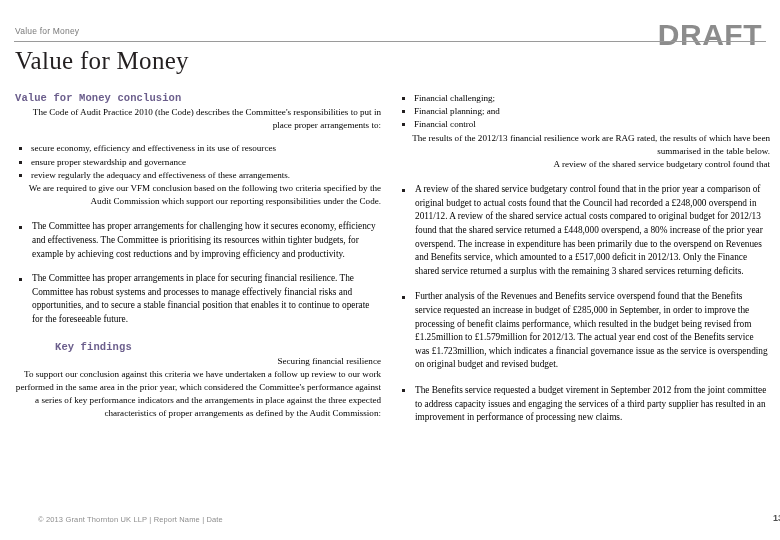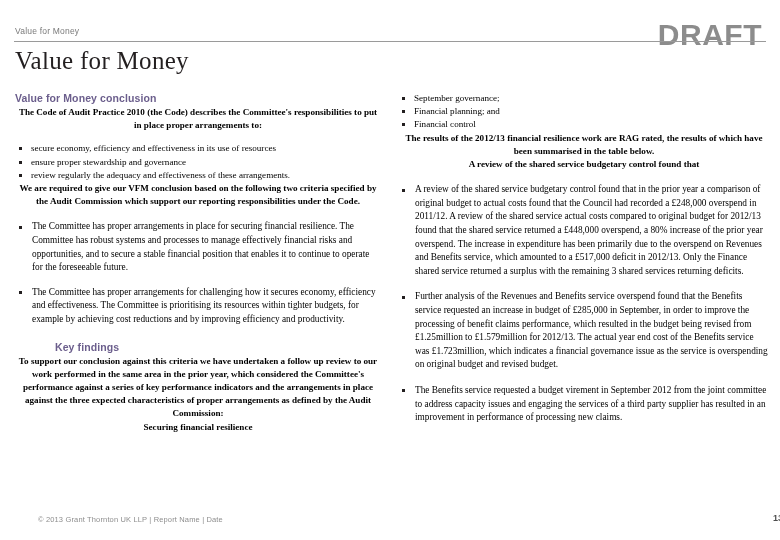--- a/index.html
+++ b/index.html
@@ -84,39 +84,38 @@
   .col {
     position: absolute;
     top: 0;
     font-size: 9.1px;
     line-height: 13.2px;
   }
   .col-left  { left: 15px;  width: 366px; }
   .col-right { left: 398px; width: 372px; }
 
   h3.section-head {
-    font-family: Liberation Sans, sans-serif;
+    font-family: Liberation Mono, monospace;
     font-size: 10.5px;
     font-weight: bold;
     color: #6b5e8c;
     margin: 0 0 1px 0;
     letter-spacing: 0.1px;
     line-height: 13px;
   }
   .sub-head {
     margin: 0 0 0 0;
     font-size: 9.1px;
     line-height: 13.2px;
   }
   p.para {
     margin: 0 0 0 0;
     font-size: 9.1px;
     line-height: 13.2px;
-    text-align: center;
-    font-weight: bold;
+    text-align: right;
   }
   p.gap-before { margin-top: 0; }
 
   ul.tight,
   ul.loose {
     margin: 0;
     padding: 0;
     list-style: none;
   }
   ul.tight li,
@@ -199,35 +198,35 @@
 
       <ul class="tight">
         <li>secure economy, efficiency and effectiveness in its use of resources</li>
         <li>ensure proper stewardship and governance</li>
         <li>review regularly the adequacy and effectiveness of these arrangements.</li>
       </ul>
 
       <p class="para gap-before">We are required to give our VFM conclusion based on the following two criteria specified by the Audit Commission which support our reporting responsibilities under the Code.</p>
 
       <ul class="loose gap-before">
+        <li>The Committee has proper arrangements for challenging how it secures economy, efficiency and effectiveness. The Committee is prioritising its resources within tighter budgets, for example by achieving cost reductions and by improving efficiency and productivity.</li>
         <li>The Committee has proper arrangements in place for securing financial resilience. The Committee has robust systems and processes to manage effectively financial risks and opportunities, and to secure a stable financial position that enables it to continue to operate for the foreseeable future.</li>
-        <li>The Committee has proper arrangements for challenging how it secures economy, efficiency and effectiveness. The Committee is prioritising its resources within tighter budgets, for example by achieving cost reductions and by improving efficiency and productivity.</li>
       </ul>
 
       <h3 class="section-head" style="margin-top:14px;padding-left:40px;">Key findings</h3>
 
+      <p class="para sub-head">Securing financial resilience</p>
+
       <p class="para">To support our conclusion against this criteria we have undertaken a follow up review to our work performed in the same area in the prior year, which considered the Committee's performance against a series of key performance indicators and the arrangements in place against the three expected characteristics of proper arrangements as defined by the Audit Commission:</p>
-
-      <p class="para sub-head">Securing financial resilience</p>
     </div>
 
     <div class="col col-right">
 
       <ul class="tight" style="margin-top:0;">
-        <li>September governance;</li>
+        <li>Financial challenging;</li>
         <li>Financial planning; and</li>
         <li>Financial control</li>
       </ul>
 
       <p class="para gap-before">The results of the 2012/13 financial resilience work are RAG rated, the results of which have been summarised in the table below.</p>
 
       <p class="para gap-before">A review of the shared service budgetary control found that</p>
 
       <ul class="loose rbul gap-before">
         <li>A review of the shared service budgetary control found that in the prior year a comparison of original budget to actual costs found that the Council had recorded a £248,000 overspend in 2011/12. A review of the shared service actual costs compared to original budget for 2012/13 found that the shared service returned a £448,000 overspend, a 80% increase of the prior year overspend. The increase in expenditure has been primarily due to the overspend on Revenues and Benefits service, which amounted to a £517,000 deficit in 2012/13. Only the Finance shared service returned a surplus with the remaining 3 shared services returning deficits.</li>

